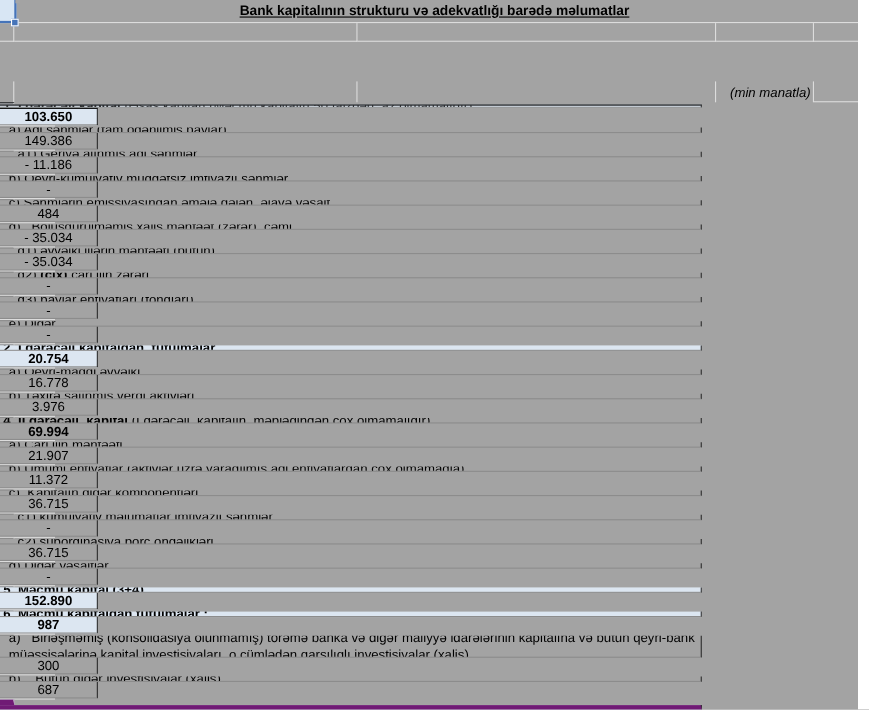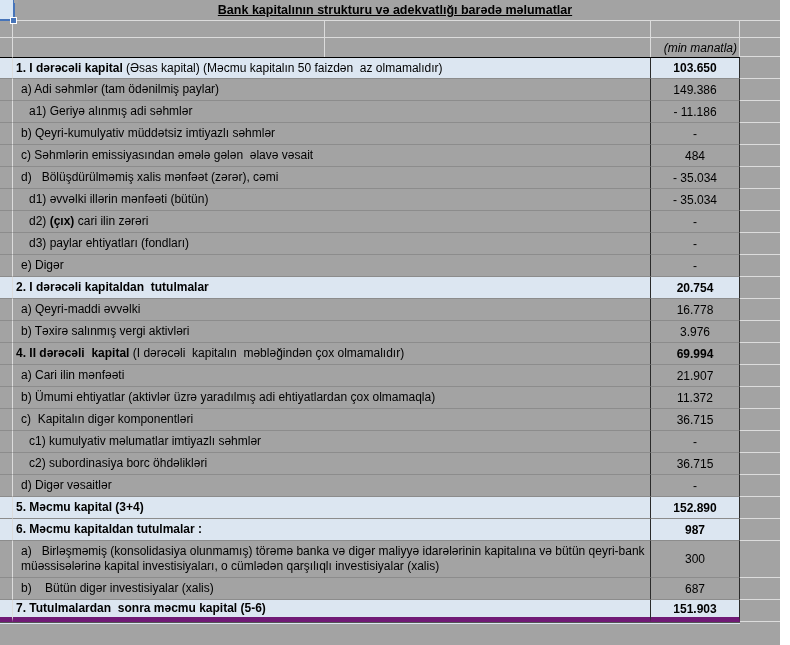--- a/index.html
+++ b/index.html
@@ -14,26 +14,26 @@
     align-items:center; justify-content:center;
     border-bottom:1px solid #dcdcdc; }
   .title-row .title { font-weight:bold; font-size:12.5px; text-decoration:underline; white-space:pre; }
   .grid-row { display:flex; width:790px; }
   .grid-row .ga { width:13px;  border-right:1px solid #dcdcdc; border-bottom:1px solid #dcdcdc; }
   .grid-row .gb { width:312px; border-right:1px solid #dcdcdc; border-bottom:1px solid #dcdcdc; }
   .grid-row .gc { width:326px; border-right:1px solid #dcdcdc; border-bottom:1px solid #dcdcdc; }
   .grid-row .gd { width:89px;  border-right:1px solid #dcdcdc; border-bottom:1px solid #dcdcdc; }
   .grid-row .gm { width:50px;  border-bottom:1px solid #dcdcdc; }
   .spacer-row { height:17px; }
-  .unit-row { height:19px; }
+  .unit-row { height:19px;margin-top:36px; }
   .unit-row .ga, .unit-row .gb, .unit-row .gc, .unit-row .gd { border-bottom:none; }
   .unit-row .gd { display:flex; align-items:center; justify-content:flex-end;
     padding-right:2px; font-style:italic; white-space:pre; }
   
-  .t-row { display:flex; width:790px; height:22px; }
+  .t-row { display:flex; width:790px; height:22px;flex-direction:column; }
   .t-row.tall { height:37px; }
   .t-row .ca { width:13px;  border-bottom:1px solid #8c8c8c; border-right:1px solid #dcdcdc; }
   .t-row .cb { width:638px; border-bottom:1px solid #8c8c8c; border-right:1px solid #2b2b2b;
     display:flex; align-items:center; overflow:hidden; }
   .t-row .cc { width:89px;  border-bottom:1px solid #8c8c8c; border-right:1px solid #2b2b2b;
     display:flex; align-items:center; justify-content:center; }
   .t-row .cm { width:50px;  border-bottom:1px solid #dcdcdc; }
   .t-row.first .ca, .t-row.first .cb, .t-row.first .cc { border-top:1px solid #000; }
   .t-row.last .ca, .t-row.last .cb, .t-row.last .cc { border-bottom:5px solid #701a75; }
   .t-row.fill-blue .ca, .t-row.fill-blue .cb, .t-row.fill-blue .cc { background:#dce6f1; }

